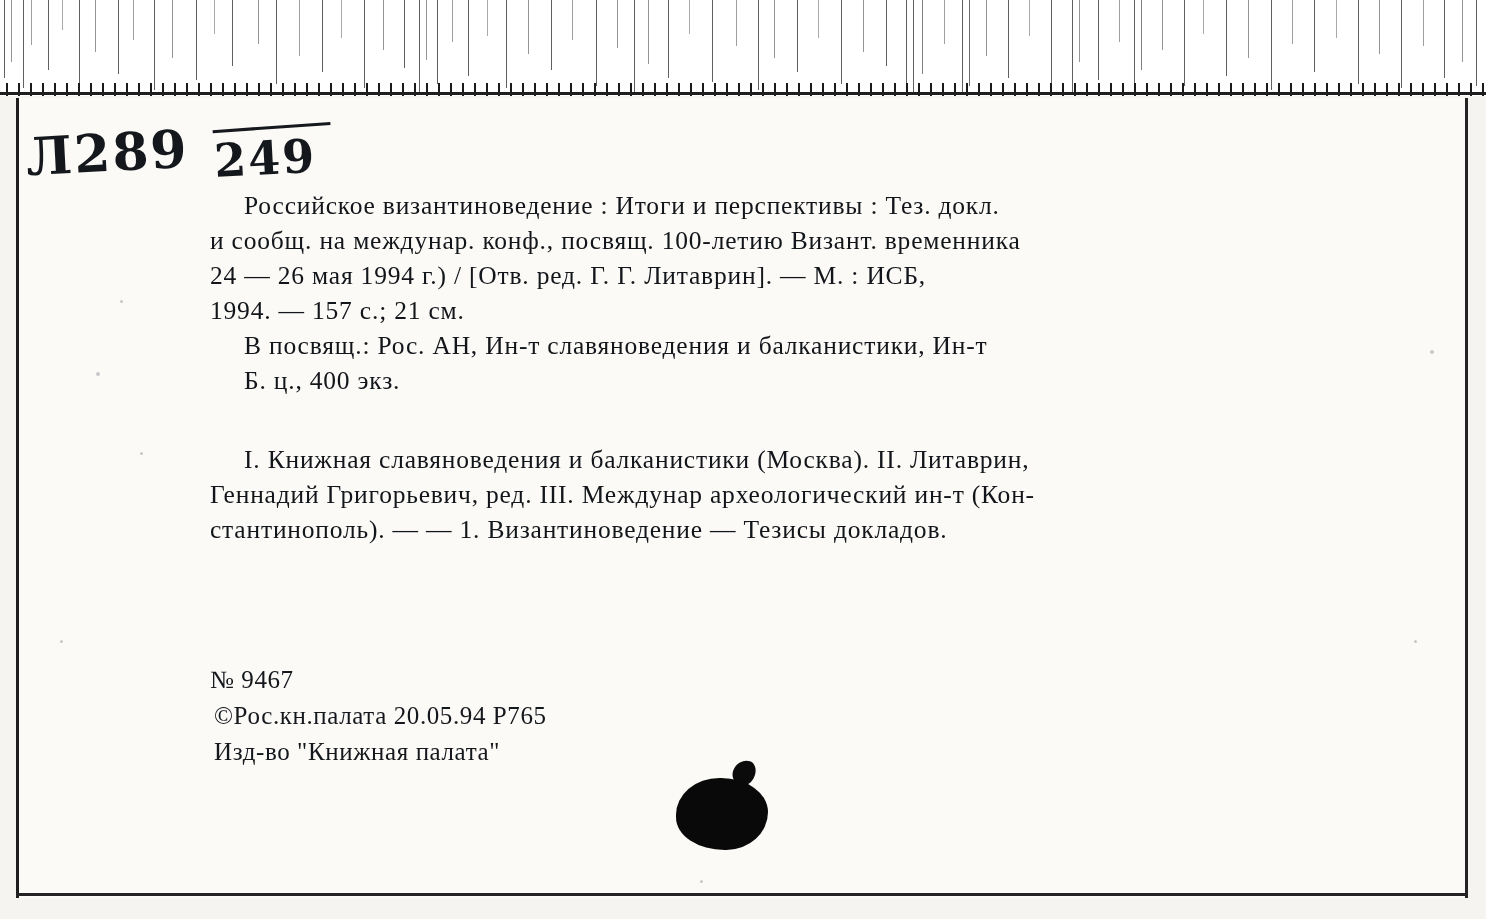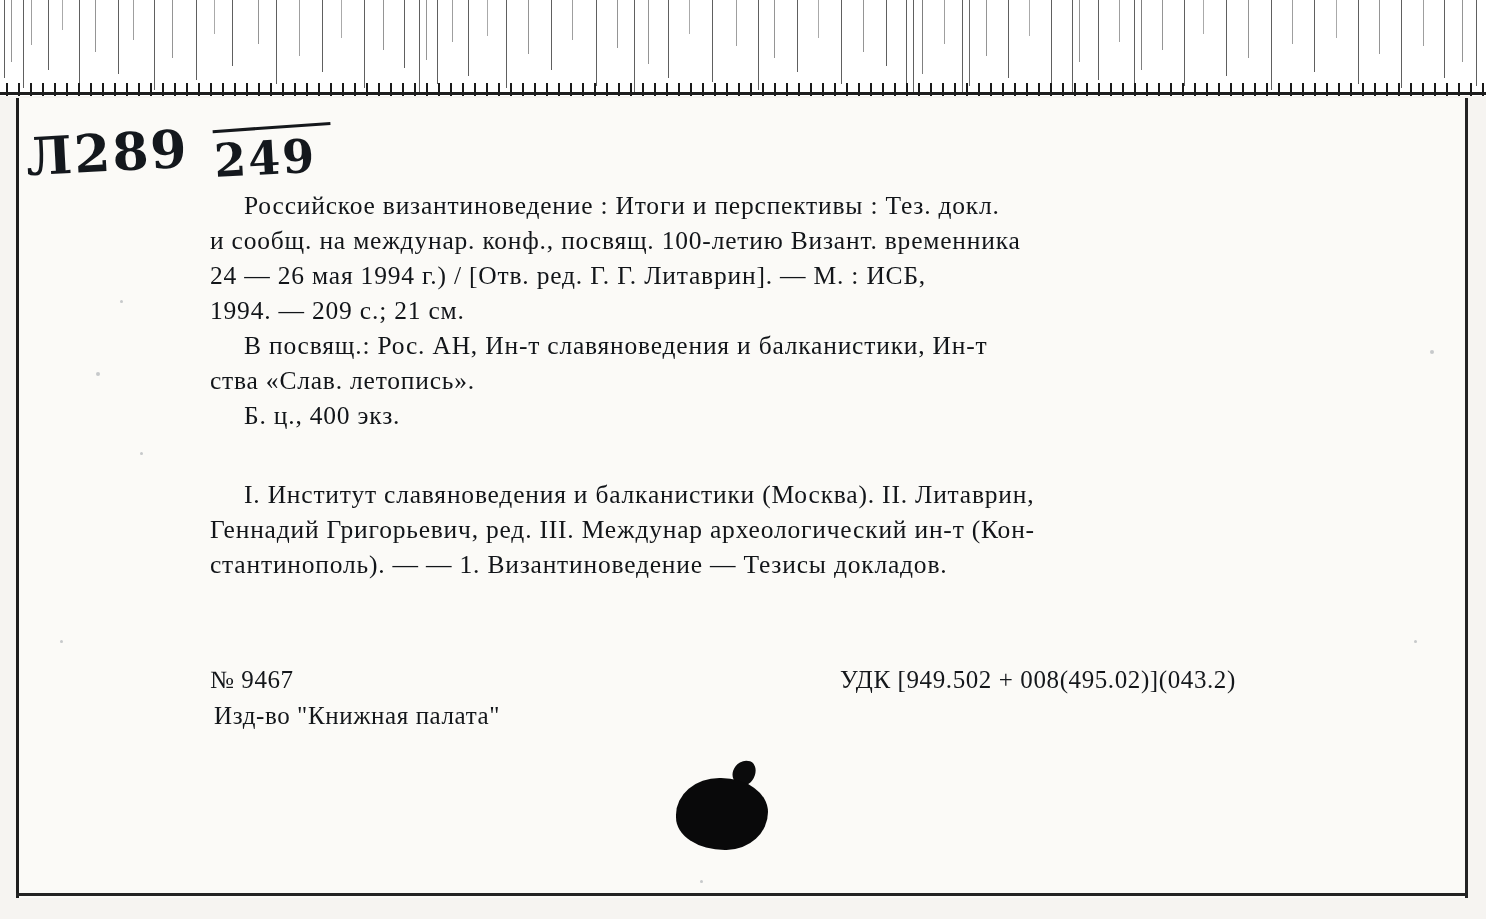--- a/index.html
+++ b/index.html
@@ -415,42 +415,41 @@
   <div class="hand" id="hand-right">
     <span class="underline"></span>
     <span>249</span>
   </div>
 
   <div class="body">
 
     <div class="para indent">Российское византиноведение : Итоги и перспективы : Тез. докл.</div>
     <div class="para">и сообщ. на междунар. конф., посвящ. 100-летию Визант. временника</div>
     <div class="para">24 — 26 мая 1994 г.) / [Отв. ред. Г. Г. Литаврин]. — М. : ИСБ,</div>
-    <div class="para">1994. — 209 с.; 21 см.</div>
+    <div class="para">1994. — 157 с.; 21 см.</div>
 
     <div class="para indent">В посвящ.: Рос. АН, Ин-т славяноведения и балканистики, Ин-т</div>
-    <div class="para">ства «Слав. летопись».</div>
 
     <div class="para indent">Б. ц., 400 экз.</div>
 
     <div class="gap-lg"></div>
 
-    <div class="para indent">I. Институт славяноведения и балканистики (Москва). II. Литаврин,</div>
+    <div class="para indent">I. Книжная славяноведения и балканистики (Москва). II. Литаврин,</div>
     <div class="para">Геннадий Григорьевич, ред. III. Междунар археологический ин-т (Кон-</div>
     <div class="para">стантинополь). —   — 1. Византиноведение — Тезисы докладов.</div>
   </div>
 
   <div class="footer">
 
     <div class="footer-row">
       <span class="leftcol">№ 9467</span>
-      <span class="udk">УДК [949.502 + 008(495.02)](043.2)</span>
     </div>
 
 
+    <div class="footer-row copy-row">©Рос.кн.палата 20.05.94 Р765</div>
 
     <div class="footer-row izd-row">Изд-во "Книжная палата"</div>
   </div>
 
   <div class="blot-tail"></div>
   <div class="blot"></div>
 
 </div>
 
 </body></html>

